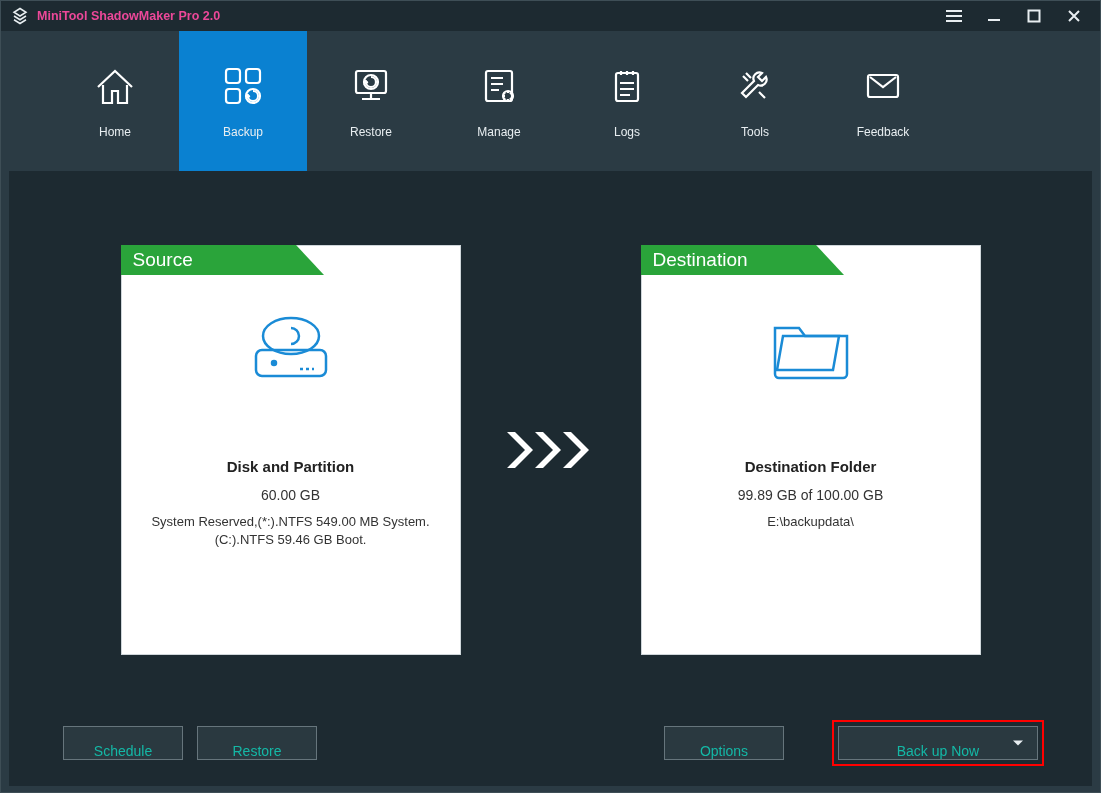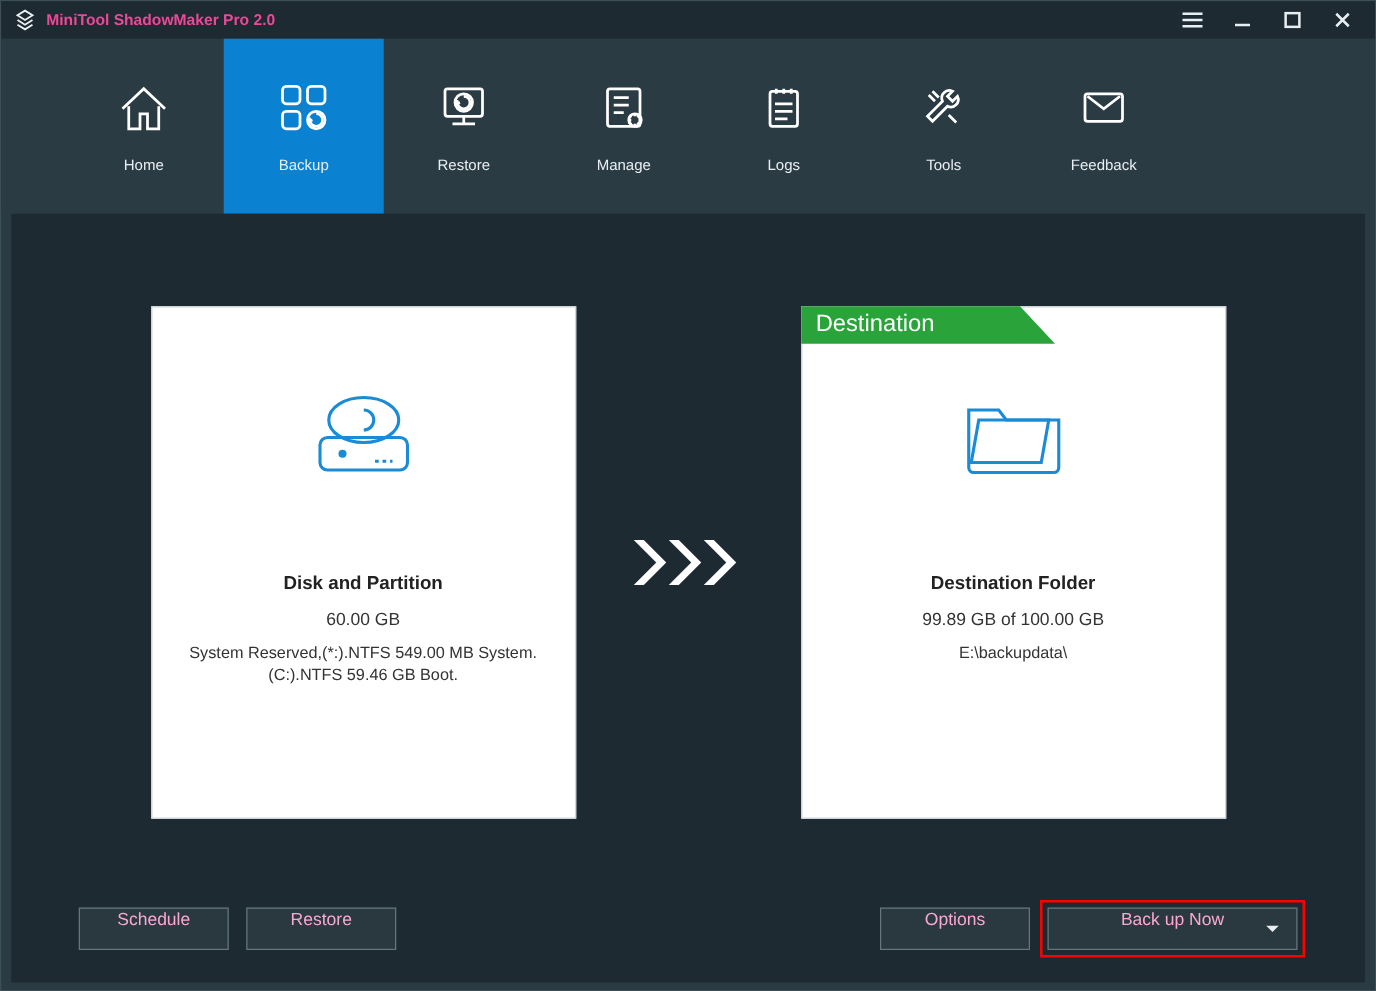--- a/index.html
+++ b/index.html
@@ -139,36 +139,37 @@
     position: absolute;
     bottom: 26px;
     left: 0; right: 0;
     display: flex;
     align-items: center;
     padding: 0 54px;
   }
   .btn {
     border: 1px solid #66757c;
     background: #2a3940;
-    color: #f9a8d4;
+    color: #14b8a6;
     font-size: 14px;
     height: 34px;
     display:flex;
-    align-items:flex-start;
+    align-items:flex-end;
     justify-content:center;
     cursor:pointer;
     padding: 0 10px;
   }
   .btn-small { width: 120px; margin-right: 14px; }
   .footer-spacer { flex:1; }
   .btn-opt { width: 120px; margin-right: 14px; }
   .btn-backup {
     width: 200px;
     position: relative;
     justify-content:center;
+    margin-left:40px;
   }
   .btn-backup .caret {
     position:absolute; right:14px; top:50%; transform:translateY(-50%);
     width:0; height:0;
     border-left:5px solid transparent;
     border-right:5px solid transparent;
     border-top:5px solid #e8eef1;
   }
   .backup-highlight {
     position:absolute;
@@ -288,20 +289,21 @@
         </svg>
       </span>
       <span class="nav-label">Feedback</span>
     </div>
   </div>
 
   <div class="main">
     <div class="panels">
 
       <div class="panel">
+        <div class="panel-ribbon">Source</div>
         <div class="panel-icon">
           <svg width="90" height="80" viewBox="0 0 90 80">
             <rect x="10" y="44" width="70" height="26" rx="6"></rect>
             <ellipse cx="45" cy="30" rx="28" ry="18"></ellipse>
             <path d="M45 22 a8 8 0 1 1 0 16 a8 8 0 0 0 0-16"></path>
             <circle cx="28" cy="57" r="2" fill="#1a8bd6"></circle>
               <path d="M54 63h14" stroke-dasharray="3 3"></path>
           </svg>
         </div>
         <div class="panel-title">Disk and Partition</div>

